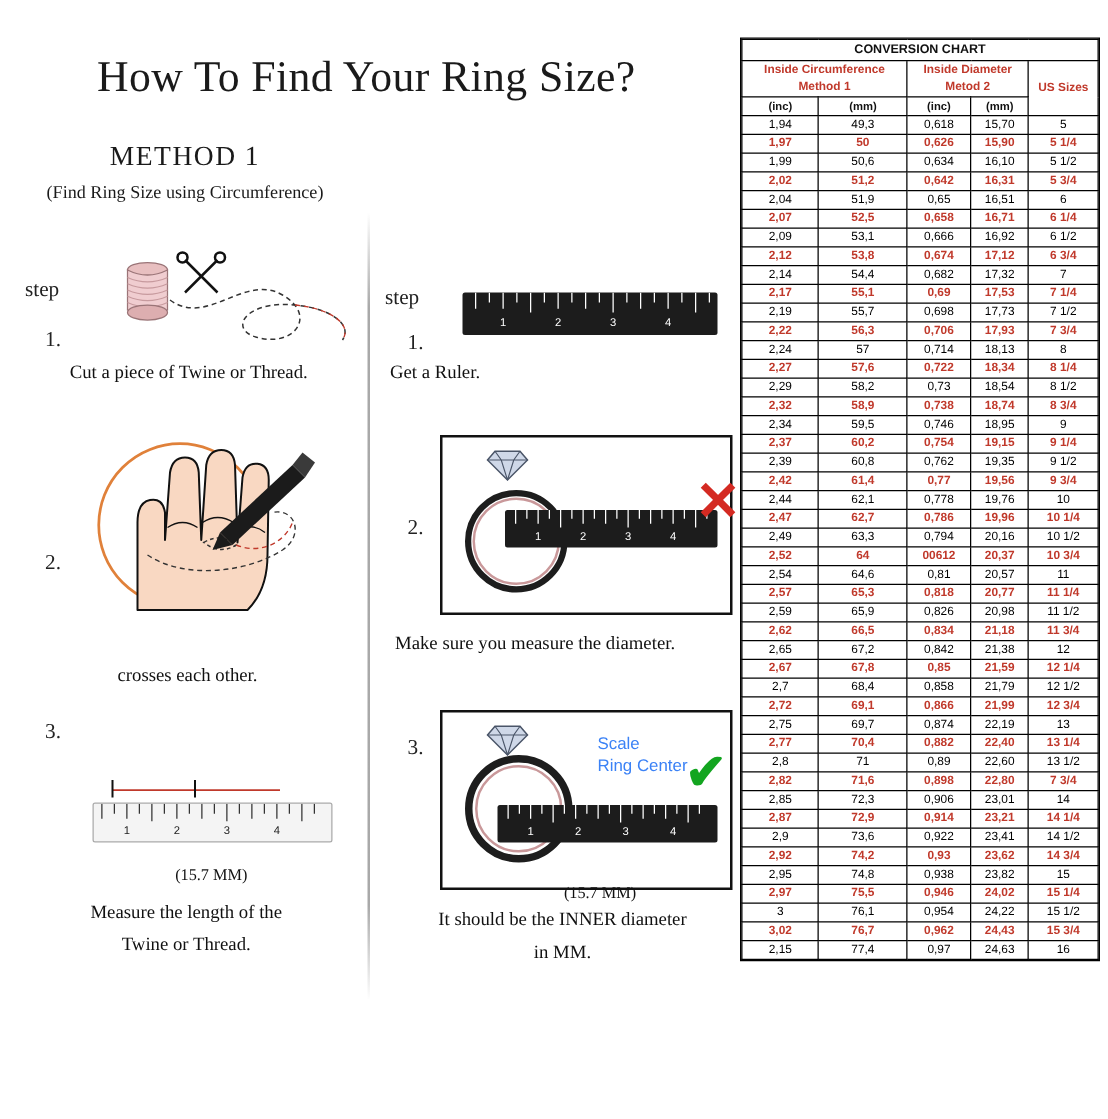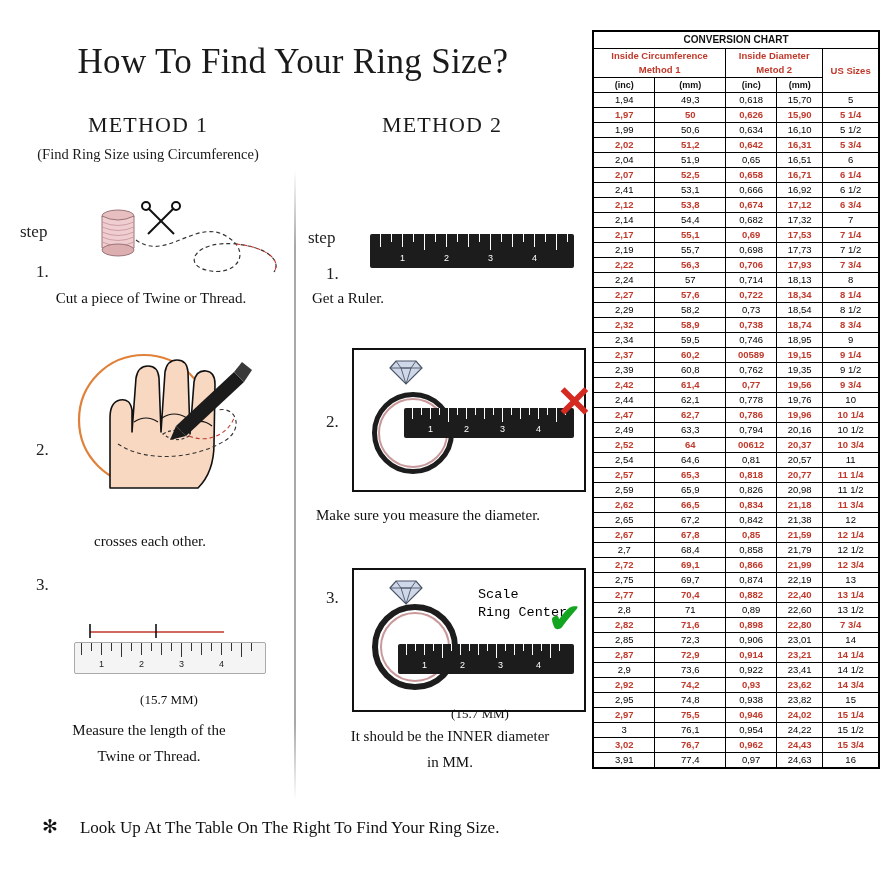--- a/index.html
+++ b/index.html
@@ -140,23 +140,23 @@
   .greencheck {
     position: absolute;
     color: #13a520;
     font-size: 40px;
     font-weight: bold;
     font-family: "Liberation Sans", sans-serif;
     line-height: 1;
   }
   .scale-label {
     position: absolute;
-    font-family: Liberation Mono, monospace;
+    font-family: Liberation Sans, sans-serif;
     font-size: 13.5px;
-    color: #000000;
+    color: #3b82f6;
     line-height: 1.35;
   }
 
   
   .hand-wrap { position: absolute; left: 58px; top: 348px; width: 215px; height: 150px; }
 
   
   .footer {
     position: absolute;
     left: 42px;
@@ -322,21 +322,20 @@
       <div class="num" style="left:104px;top:16px;">3</div>
       <div class="num" style="left:144px;top:16px;">4</div>
     </div>
   </div>
 
   <div class="mm-note" style="left:86px; top:692px; width:166px;">(15.7 MM)</div>
   <div class="caption" style="left:20px; top:746px; width:258px;">Twine or Thread.</div>
   <div class="caption" style="left:20px; top:720px; width:258px;">Measure the length of the</div>
 
   <div class="col col-2">
-    <div class="col-head">METHOD 2</div>
   </div>
 
   <div class="step-word" style="left:308px; top:228px;">step</div>
   <div class="step-num" style="left:326px; top:264px;">1.</div>
 
   <div class="ruler" style="position:absolute;left:370px;top:234px;width:204px;height:34px;">
     <div class="tick" style="left:10px;height:13px;"></div>
       <div class="tick" style="left:21px;height:8px;"></div>
     <div class="tick" style="left:32px;height:13px;"></div>
       <div class="tick" style="left:43px;height:8px;"></div>
@@ -442,23 +441,20 @@
   <div class="scale-label" style="left:478px; top:586px;">
     <div>Scale</div>
     <div>Ring Center</div>
   </div>
   <div class="greencheck" style="left:548px; top:598px;">✔</div>
 
   <div class="mm-note" style="left:420px; top:706px; width:120px;">(15.7 MM)</div>
   <div class="caption" style="left:316px; top:726px; width:268px;">It should be the INNER diameter</div>
   <div class="caption" style="left:316px; top:752px; width:268px;">in MM.</div>
 
-  <div class="footer">
-    <span class="star">✻</span><span>Look Up At The Table On The Right To Find Your Ring Size.</span>
-  </div>
 
   <div class="table-wrap">
     <table class="conv">
       <thead>
         <tr class="title-row">
           <th colspan="5">CONVERSION CHART</th>
         </tr>
         <tr class="hdr-red">
           <th colspan="2">
             <div>Inside Circumference</div>
@@ -514,21 +510,21 @@
             <td>6</td>
           </tr>
           <tr class="red">
             <td>2,07</td>
             <td>52,5</td>
             <td>0,658</td>
             <td>16,71</td>
             <td>6 1/4</td>
           </tr>
           <tr class="blk">
-            <td>2,41</td>
+            <td>2,09</td>
             <td>53,1</td>
             <td>0,666</td>
             <td>16,92</td>
             <td>6 1/2</td>
           </tr>
           <tr class="red">
             <td>2,12</td>
             <td>53,8</td>
             <td>0,674</td>
             <td>17,12</td>
@@ -593,21 +589,21 @@
           <tr class="blk">
             <td>2,34</td>
             <td>59,5</td>
             <td>0,746</td>
             <td>18,95</td>
             <td>9</td>
           </tr>
           <tr class="red">
             <td>2,37</td>
             <td>60,2</td>
-            <td>00589</td>
+            <td>0,754</td>
             <td>19,15</td>
             <td>9 1/4</td>
           </tr>
           <tr class="blk">
             <td>2,39</td>
             <td>60,8</td>
             <td>0,762</td>
             <td>19,35</td>
             <td>9 1/2</td>
           </tr>
@@ -780,21 +776,21 @@
             <td>15 1/2</td>
           </tr>
           <tr class="red">
             <td>3,02</td>
             <td>76,7</td>
             <td>0,962</td>
             <td>24,43</td>
             <td>15 3/4</td>
           </tr>
           <tr class="blk">
-            <td>3,91</td>
+            <td>2,15</td>
             <td>77,4</td>
             <td>0,97</td>
             <td>24,63</td>
             <td>16</td>
           </tr>
         </tbody>
     </table>
   </div>
 
 </div>

